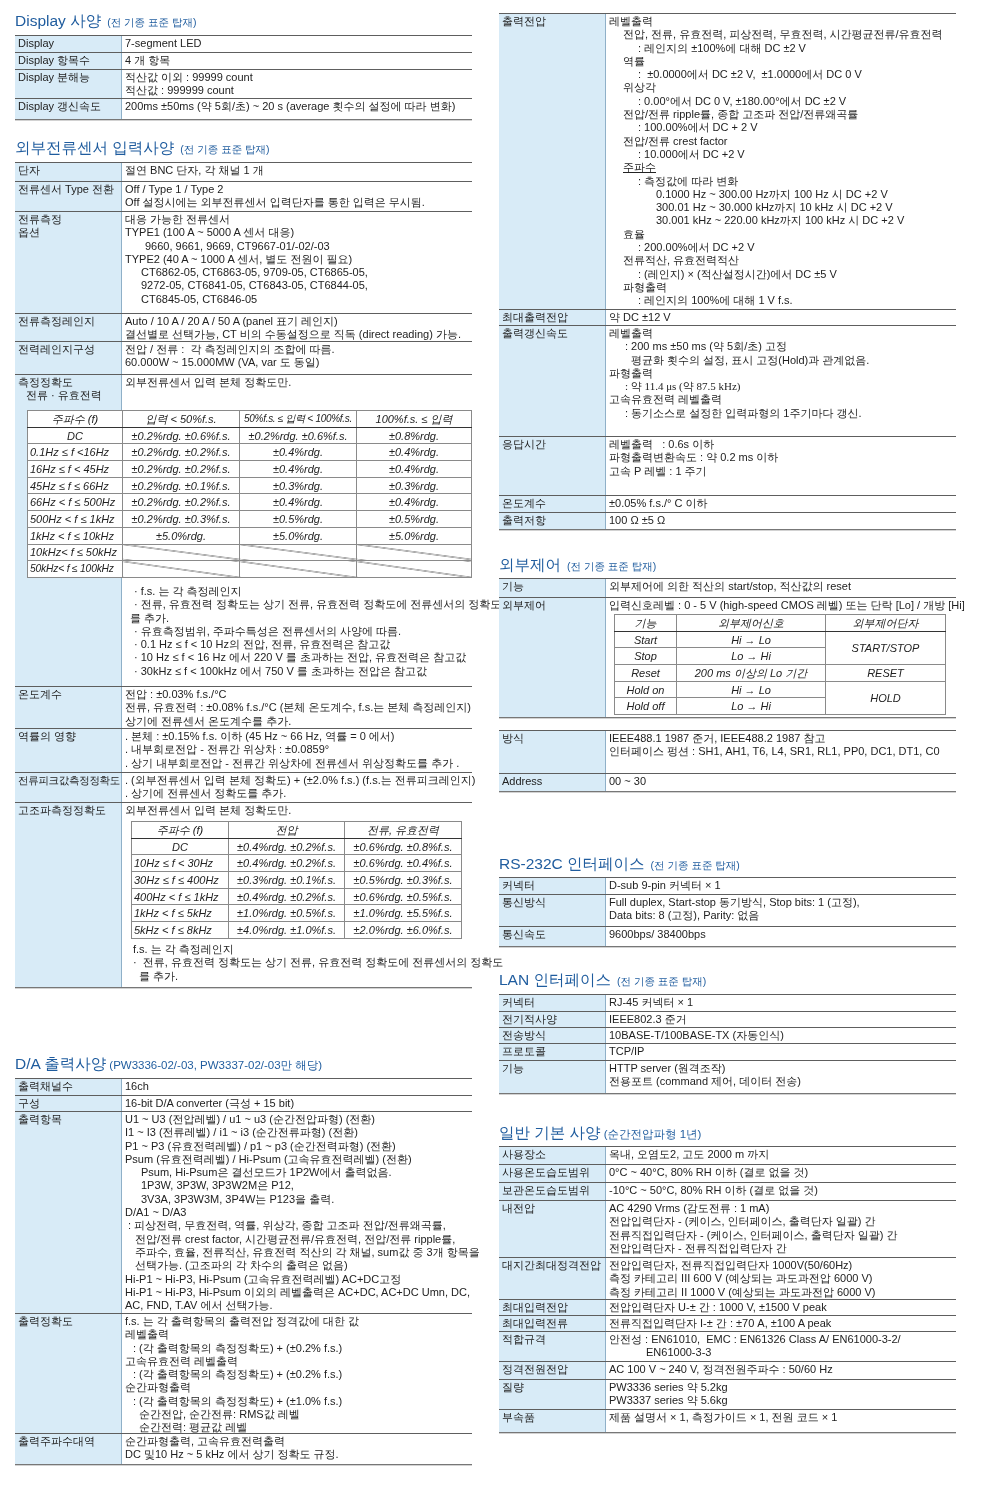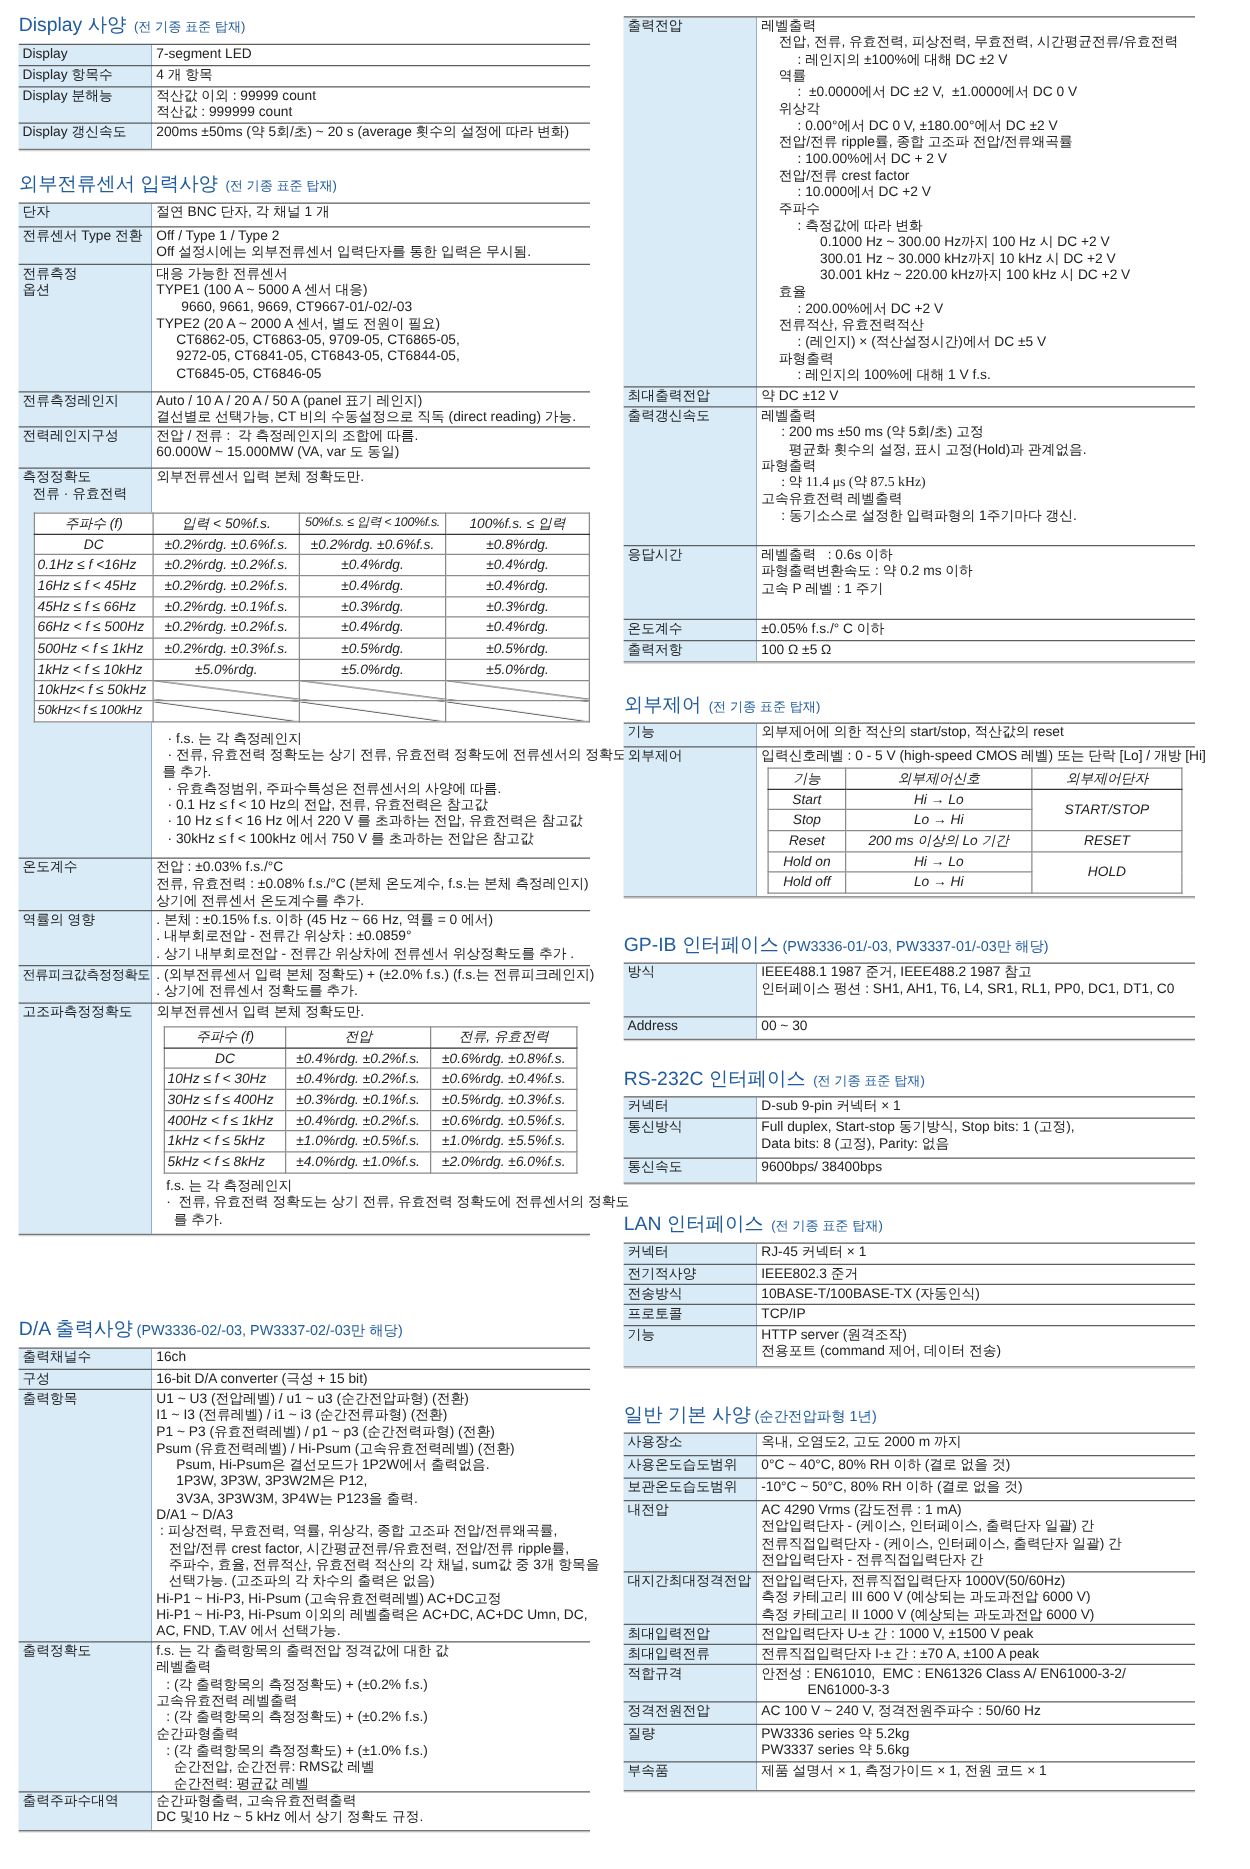--- a/index.html
+++ b/index.html
@@ -110,21 +110,21 @@
       </div>
     <div class="row" style="height:102px">
         <div class="lbl">
           <div class="ln">전류측정</div>
           <div class="ln">옵션</div>
         </div>
         <div class="val">
           <div class="ln">대응 가능한 전류센서</div>
           <div class="ln">TYPE1 (100 A ~ 5000 A 센서 대응)</div>
           <div class="ln" style="padding-left: 20px;">9660, 9661, 9669, CT9667-01/-02/-03</div>
-          <div class="ln">TYPE2 (20 A ~ 2000 A 센서, 별도 전원이 필요)</div>
+          <div class="ln">TYPE2 (40 A ~ 1000 A 센서, 별도 전원이 필요)</div>
           <div class="ln" style="padding-left: 16px;">CT6862-05, CT6863-05, 9709-05, CT6865-05,</div>
           <div class="ln" style="padding-left: 16px;">9272-05, CT6841-05, CT6843-05, CT6844-05,</div>
           <div class="ln" style="padding-left: 16px;">CT6845-05, CT6846-05</div>
         </div>
       </div>
     <div class="row" style="height:28px">
         <div class="lbl">
           <div class="ln">전류측정레인지</div>
         </div>
         <div class="val">
@@ -402,21 +402,21 @@
           <div class="ln" style="padding-left: 14px;">전압, 전류, 유효전력, 피상전력, 무효전력, 시간평균전류/유효전력</div>
           <div class="ln" style="padding-left: 29px;">: 레인지의 ±100%에 대해 DC ±2 V</div>
           <div class="ln" style="padding-left: 14px;">역률</div>
           <div class="ln" style="padding-left: 29px;">:  ±0.0000에서 DC ±2 V,  ±1.0000에서 DC 0 V</div>
           <div class="ln" style="padding-left: 14px;">위상각</div>
           <div class="ln" style="padding-left: 29px;">: 0.00°에서 DC 0 V, ±180.00°에서 DC ±2 V</div>
           <div class="ln" style="padding-left: 14px;">전압/전류 ripple률, 종합 고조파 전압/전류왜곡률</div>
           <div class="ln" style="padding-left: 29px;">: 100.00%에서 DC + 2 V</div>
           <div class="ln" style="padding-left: 14px;">전압/전류 crest factor</div>
           <div class="ln" style="padding-left: 29px;">: 10.000에서 DC +2 V</div>
-          <div class="ln" style="padding-left: 14px;">주파수</div>
+          <div class="ln" style="padding-left: 14px; text-decoration: underline;">주파수</div>
           <div class="ln" style="padding-left: 29px;">: 측정값에 따라 변화</div>
           <div class="ln" style="padding-left: 47px;">0.1000 Hz ~ 300.00 Hz까지 100 Hz 시 DC +2 V</div>
           <div class="ln" style="padding-left: 47px;">300.01 Hz ~ 30.000 kHz까지 10 kHz 시 DC +2 V</div>
           <div class="ln" style="padding-left: 47px;">30.001 kHz ~ 220.00 kHz까지 100 kHz 시 DC +2 V</div>
           <div class="ln" style="padding-left: 14px;">효율</div>
           <div class="ln" style="padding-left: 29px;">: 200.00%에서 DC +2 V</div>
           <div class="ln" style="padding-left: 14px;">전류적산, 유효전력적산</div>
           <div class="ln" style="padding-left: 29px;">: (레인지) × (적산설정시간)에서 DC ±5 V</div>
           <div class="ln" style="padding-left: 14px;">파형출력</div>
           <div class="ln" style="padding-left: 29px;">: 레인지의 100%에 대해 1 V f.s.</div>
@@ -527,21 +527,21 @@
               <td>Lo → Hi</td>
             </tr>
       </tbody>
         </table>
     </div>
   </div>
 
   <div class="sec-title" style="top:748px">
     <span>GP-IB 인터페이스</span><span class="sub lg">(PW3336-01/-03, PW3337-01/-03만 해당)</span>
   </div>
-  <div class="tbl" style="top:770px">
+  <div class="tbl" style="top:730px">
     <div class="row" style="height:42px">
         <div class="lbl">
           <div class="ln">방식</div>
         </div>
         <div class="val">
           <div class="ln">IEEE488.1 1987 준거, IEEE488.2 1987 참고</div>
           <div class="ln">인터페이스 펑션 : SH1, AH1, T6, L4, SR1, RL1, PP0, DC1, DT1, C0</div>
         </div>
       </div>
     <div class="row" style="height:18px">

